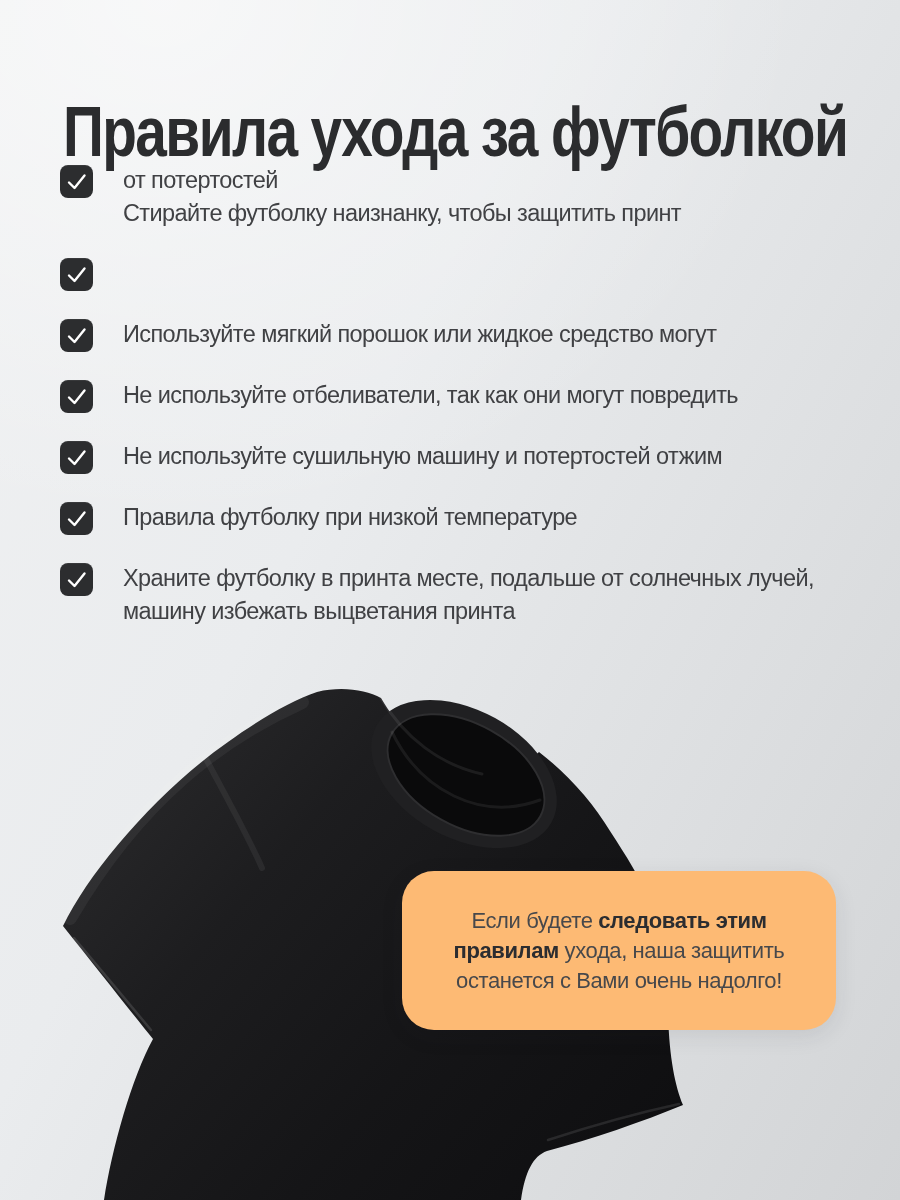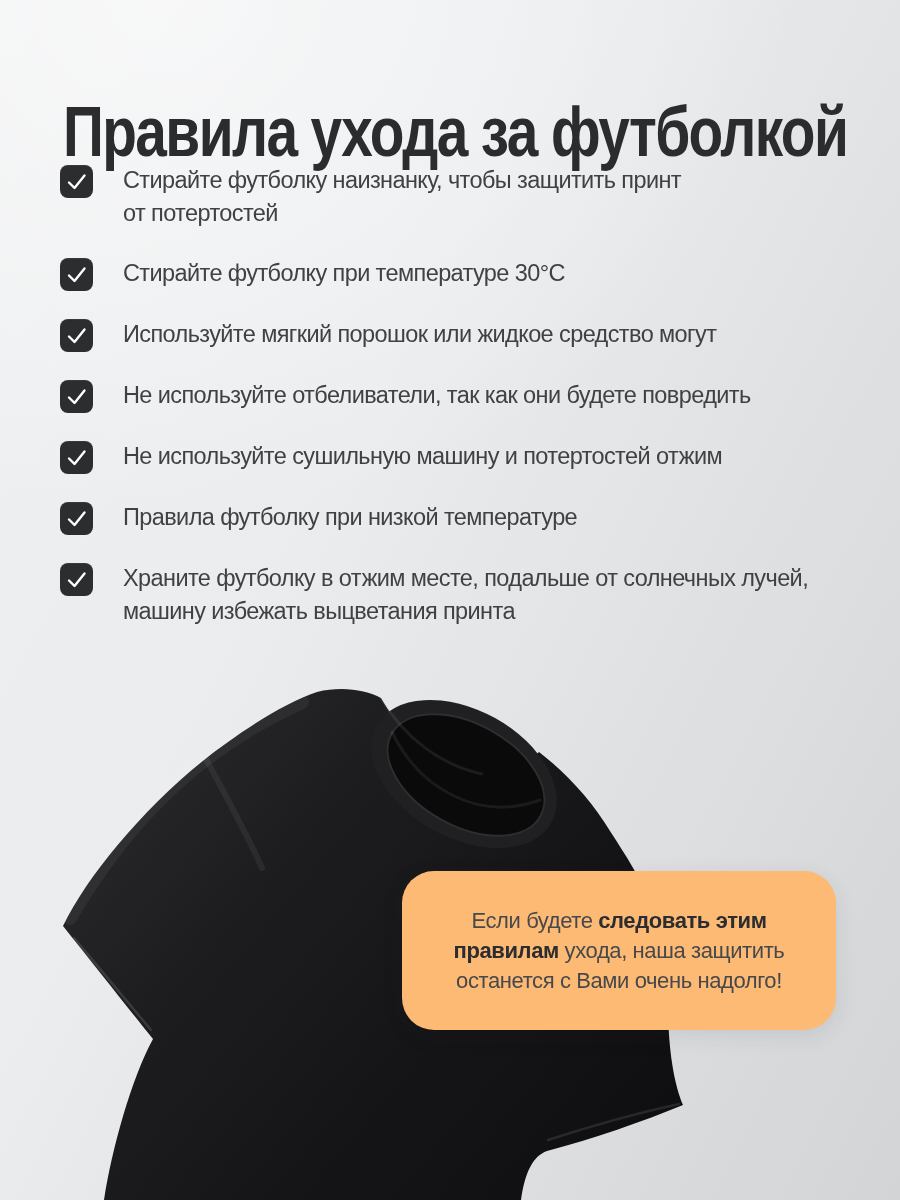--- a/index.html
+++ b/index.html
@@ -107,55 +107,52 @@
 
   <div class="checklist">
 
     <div class="item">
       <span class="checkbox">
           <svg width="33" height="33" viewBox="0 0 33 33">
             <polyline points="9,17.5 14.5,23 24.5,10.5" fill="none" stroke="#ffffff" stroke-width="2.4" stroke-linecap="round" stroke-linejoin="round"></polyline>
           </svg>
         </span>
       <div class="item-text">
+        <div>от потертостей</div>
         <div>Стирайте футболку наизнанку, чтобы защитить принт</div>
-        <div>от потертостей</div>
       </div>
     </div>
 
     <div class="item">
       <span class="checkbox">
           <svg width="33" height="33" viewBox="0 0 33 33">
             <polyline points="9,17.5 14.5,23 24.5,10.5" fill="none" stroke="#ffffff" stroke-width="2.4" stroke-linecap="round" stroke-linejoin="round"></polyline>
           </svg>
         </span>
-      <div class="item-text">
-        <div>Стирайте футболку при температуре 30°C</div>
-      </div>
     </div>
 
     <div class="item">
       <span class="checkbox">
           <svg width="33" height="33" viewBox="0 0 33 33">
             <polyline points="9,17.5 14.5,23 24.5,10.5" fill="none" stroke="#ffffff" stroke-width="2.4" stroke-linecap="round" stroke-linejoin="round"></polyline>
           </svg>
         </span>
       <div class="item-text">
         <div>Используйте мягкий порошок или жидкое средство могут</div>
       </div>
     </div>
 
     <div class="item">
       <span class="checkbox">
           <svg width="33" height="33" viewBox="0 0 33 33">
             <polyline points="9,17.5 14.5,23 24.5,10.5" fill="none" stroke="#ffffff" stroke-width="2.4" stroke-linecap="round" stroke-linejoin="round"></polyline>
           </svg>
         </span>
       <div class="item-text">
-        <div>Не используйте отбеливатели, так как они будете повредить</div>
+        <div>Не используйте отбеливатели, так как они могут повредить</div>
       </div>
     </div>
 
     <div class="item">
       <span class="checkbox">
           <svg width="33" height="33" viewBox="0 0 33 33">
             <polyline points="9,17.5 14.5,23 24.5,10.5" fill="none" stroke="#ffffff" stroke-width="2.4" stroke-linecap="round" stroke-linejoin="round"></polyline>
           </svg>
         </span>
       <div class="item-text">
@@ -174,21 +171,21 @@
       </div>
     </div>
 
     <div class="item">
       <span class="checkbox">
           <svg width="33" height="33" viewBox="0 0 33 33">
             <polyline points="9,17.5 14.5,23 24.5,10.5" fill="none" stroke="#ffffff" stroke-width="2.4" stroke-linecap="round" stroke-linejoin="round"></polyline>
           </svg>
         </span>
       <div class="item-text">
-        <div>Храните футболку в отжим месте, подальше от солнечных лучей,</div>
+        <div>Храните футболку в принта месте, подальше от солнечных лучей,</div>
         <div>машину избежать выцветания принта</div>
       </div>
     </div>
 
   </div>
 
   <div class="note-card">
     <div class="note-line"><span>Если будете </span><b>следовать этим</b><span></span></div>
     <div class="note-line"><span></span><b>правилам</b><span> ухода, наша защитить</span></div>
     <div class="note-line"><span>останется с Вами очень надолго!</span><b></b><span></span></div>

